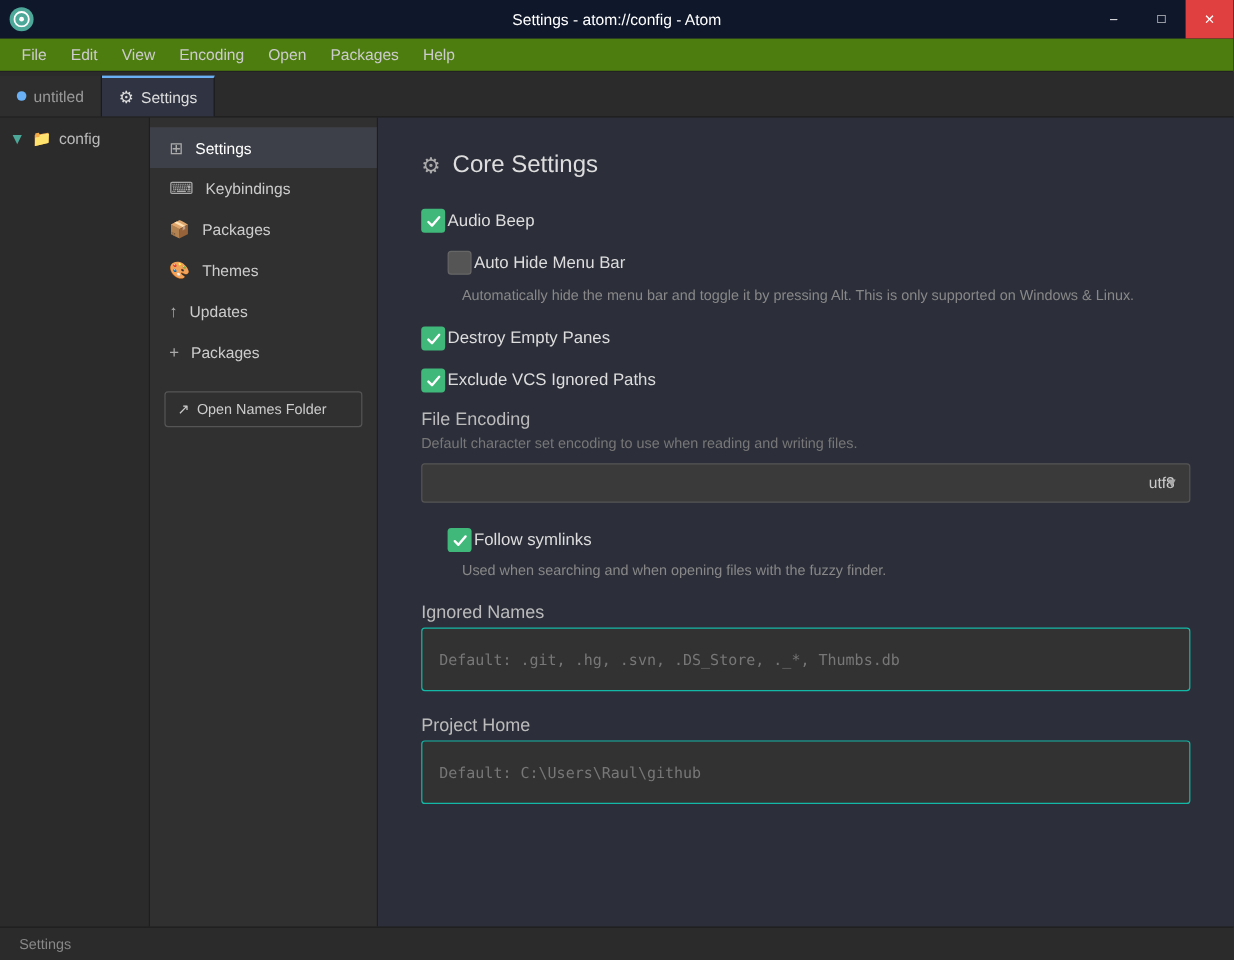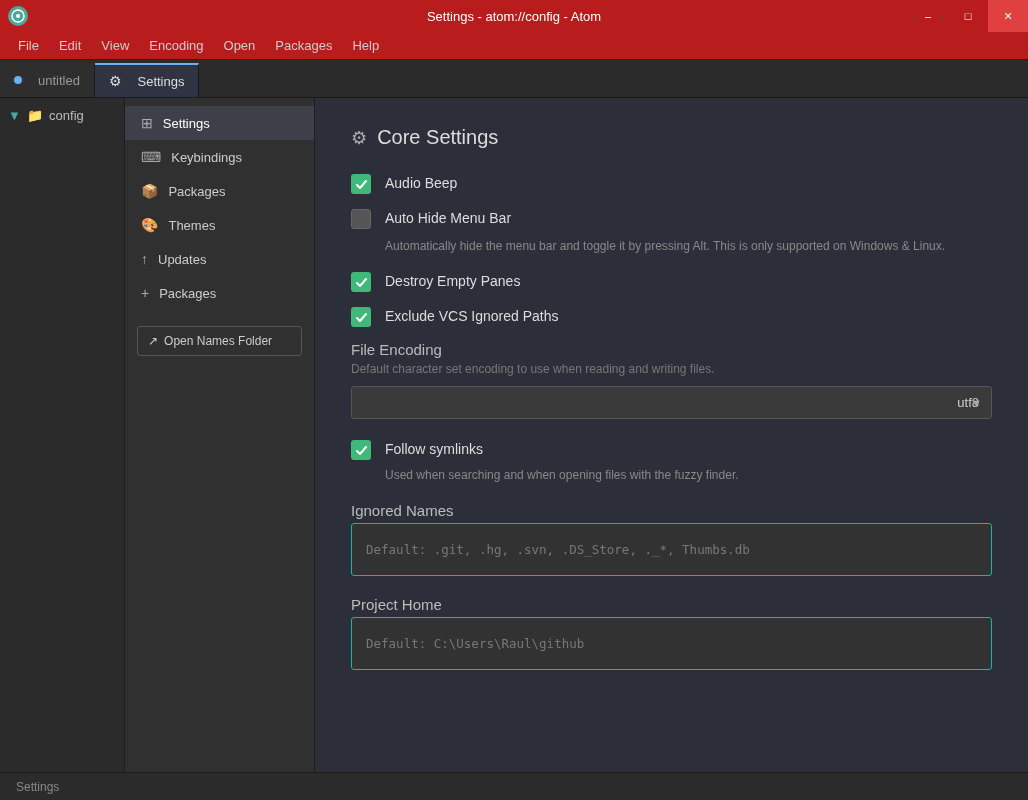--- a/index.html
+++ b/index.html
@@ -7,21 +7,21 @@
       width: 1028px;
       height: 800px;
       font-family: 'Segoe UI', sans-serif;
       background: #2b2b2b;
       overflow: hidden;
       font-size: 13px;
     }
 
     
     .title-bar {
-      background: #b91c1c;
+      background: #0f172a;
       height: 32px;
       display: flex;
       align-items: center;
       justify-content: center;
       position: relative;
       padding: 0 8px;
     }
     .title-bar-text {
       color: #fff;
       font-size: 13px;
@@ -52,21 +52,21 @@
       height: 20px;
       background: #4da89a;
       border-radius: 50%;
       display: flex;
       align-items: center;
       justify-content: center;
     }
 
     
     .menu-bar {
-      background: #b91c1c;
+      background: #4d7c0f;
       height: 28px;
       display: flex;
       align-items: center;
       padding: 0 8px;
       border-bottom: 1px solid #222;
     }
     .menu-item {
       color: #ccc;
       font-size: 13px;
       padding: 4px 10px;
@@ -87,21 +87,21 @@
       height: 34px;
       padding: 0 14px;
       display: flex;
       align-items: center;
       cursor: pointer;
       font-size: 13px;
       color: #999;
       background: #2e2e2e;
       border-right: 1px solid #1a1a1a;
       position: relative;
-      gap: 16px;
+      gap: 6px;
     }
     .tab.active {
       background: #303442;
       color: #ddd;
       border-top: 2px solid #6ab0f5;
     }
     .tab .dot {
       width: 8px;
       height: 8px;
       background: #6ab0f5;
@@ -191,24 +191,25 @@
     .core-title h2 {
       font-size: 20px;
       font-weight: 300;
       color: #ddd;
     }
 
     .setting-row {
       display: flex;
       align-items: flex-start;
       margin-bottom: 14px;
-      gap: 14px;
+      gap: 2px;
     }
     .setting-row.with-desc {
       margin-bottom: 8px;
+      margin-left: 22px;
     }
     .setting-desc {
       margin-left: 34px;
       margin-bottom: 16px;
       color: #888;
       font-size: 12px;
       line-height: 1.5;
     }
 
     .checkbox-wrap {

